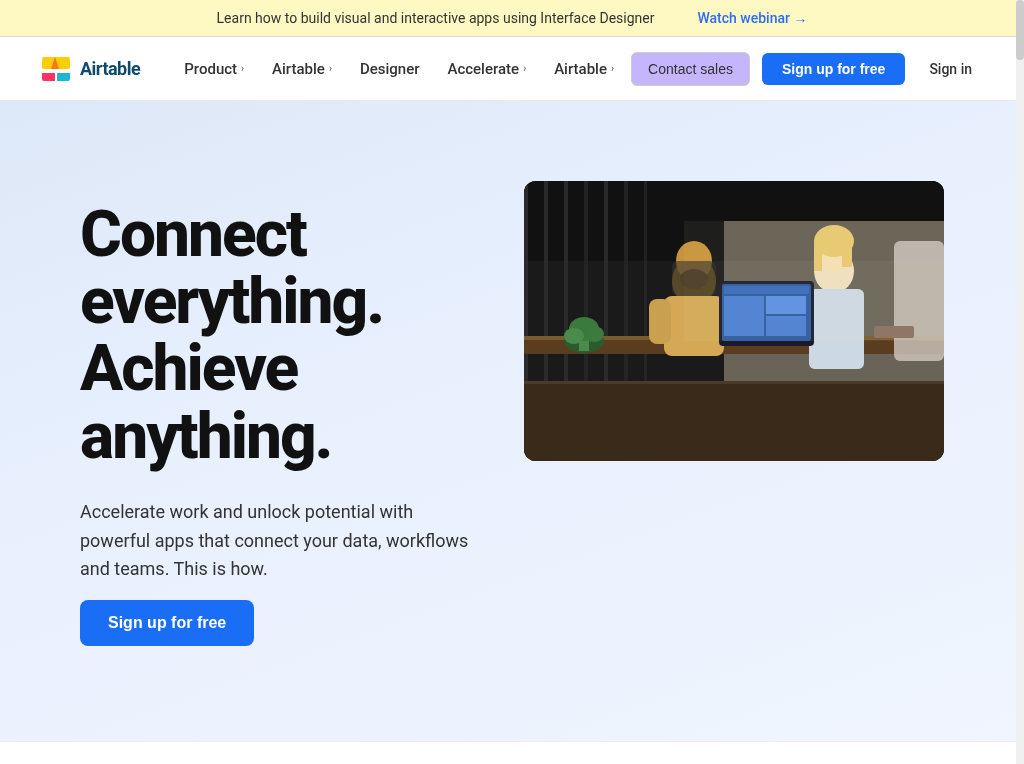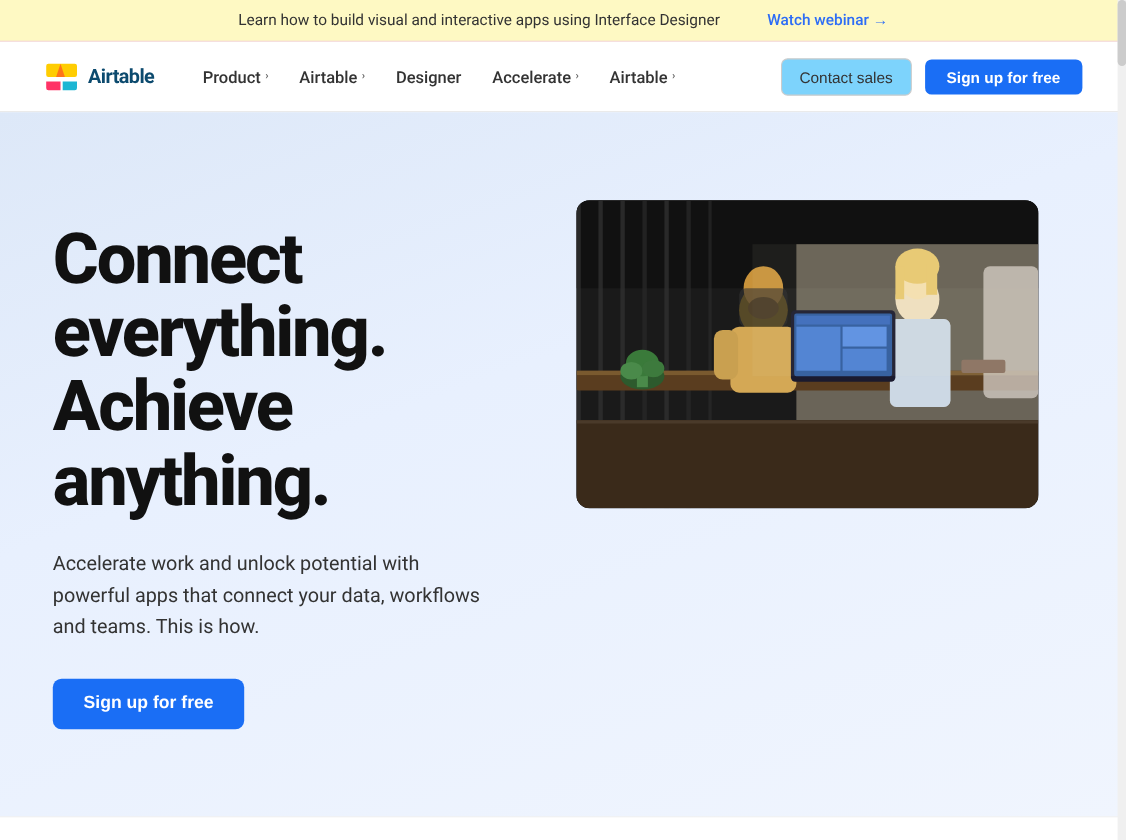--- a/index.html
+++ b/index.html
@@ -82,21 +82,21 @@
     }
     .nav-right {
       display: flex;
       align-items: center;
       gap: 12px;
     }
     .btn-contact {
       padding: 8px 16px;
       border: 1px solid #ccc;
       border-radius: 6px;
-      background: #7dd3fc;
+      background: #c4b5fd;
       color: #333;
       font-size: 14px;
       font-weight: 500;
       cursor: pointer;
     }
     .btn-signup-nav {
       padding: 8px 20px;
       border-radius: 6px;
       background: #1a6ef5;
       color: #fff;
@@ -111,21 +111,21 @@
       color: #333;
       font-weight: 500;
       cursor: pointer;
     }
 
     
     .hero {
       background: #e8f0fe;
       background: linear-gradient(160deg, #dde8f8 0%, #e8f0fe 40%, #f0f5fe 100%);
       min-height: 640px;
-      padding: 60px 80px 40px 48px;
+      padding: 60px 80px 40px 80px;
       display: flex;
       align-items: flex-start;
       justify-content: space-between;
       position: relative;
       overflow: hidden;
     }
     .hero-left {
       max-width: 460px;
       padding-top: 40px;
     }
@@ -134,21 +134,21 @@
       font-weight: 800;
       color: #111;
       line-height: 1.05;
       letter-spacing: -2px;
       margin-bottom: 28px;
     }
     .hero-subtext {
       font-size: 18px;
       color: #333;
       line-height: 1.6;
-      margin-bottom: 32px;
+      margin-bottom: 16px;
       max-width: 400px;
     }
     .btn-signup-hero {
       padding: 14px 28px;
       border-radius: 8px;
       background: #1a6ef5;
       color: #fff;
       font-size: 16px;
       font-weight: 600;
       cursor: pointer;
@@ -242,20 +242,21 @@
       <div class="nav-link">
         <span>Airtable</span>
         <span class="chevron">›</span>
       </div>
     </div>
   </div>
 
   <div class="nav-right">
     <button class="btn-contact">Contact sales</button>
     <button class="btn-signup-nav">Sign up for free</button>
+    <span class="btn-signin">Sign in</span>
   </div>
 </nav>
 
 <section class="hero">
   <div class="hero-left">
     <h1 class="hero-headline">Connect everything. Achieve anything.</h1>
     <p class="hero-subtext">Accelerate work and unlock potential with powerful apps that connect your data, workflows and teams. This is how.</p>
     <button class="btn-signup-hero">Sign up for free</button>
   </div>
 

